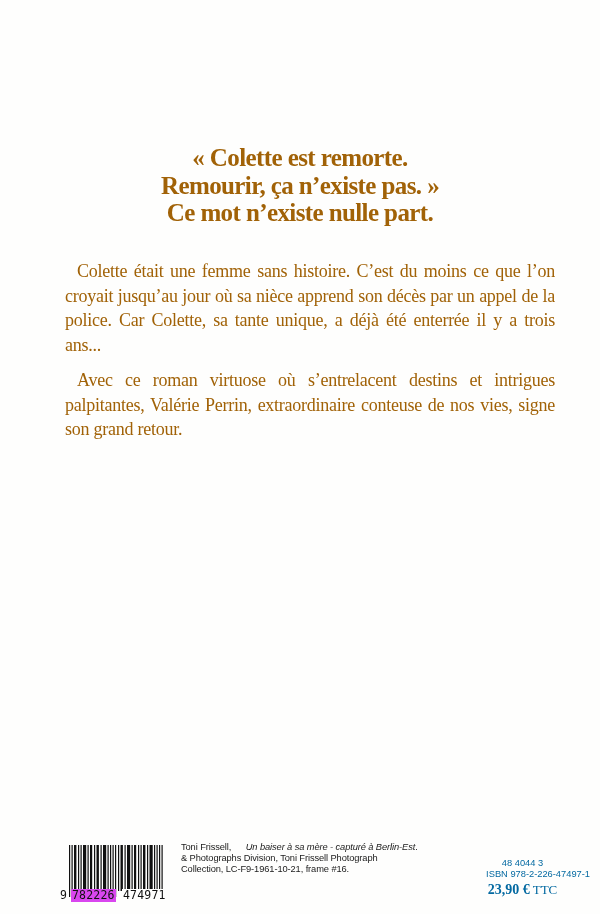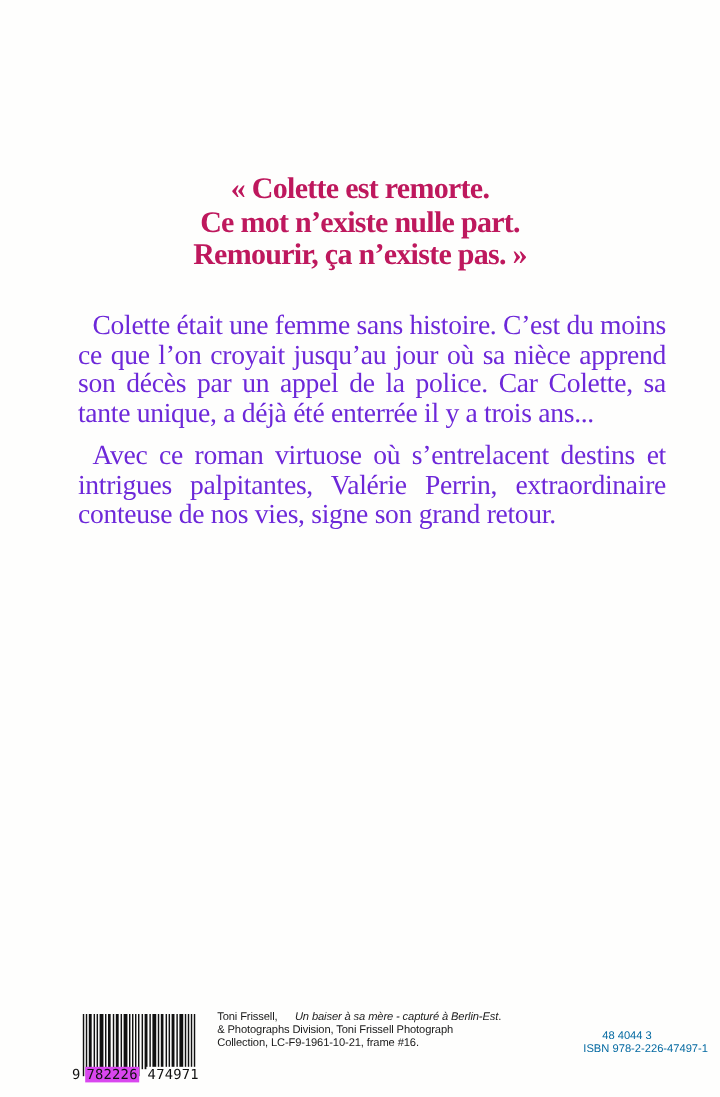--- a/index.html
+++ b/index.html
@@ -13,32 +13,32 @@
     .quote {
       position: absolute;
       left: 0; right: 0;
       top: 144px;
       text-align: center;
       font-family: "Liberation Serif", "DejaVu Serif", serif;
       font-weight: bold;
       font-size: 25px;
       line-height: 27.5px;
       letter-spacing: -0.6px;
-      color: #be185d;
+      color: #a16207;
     }
     .quote div { white-space: nowrap; }
     .body-text {
       position: absolute;
       left: 65px;
       width: 490px;
       top: 259px;
       font-family: "Liberation Serif", "DejaVu Serif", serif;
-      font-size: 23px;
+      font-size: 18px;
       line-height: 24.5px;
-      color: #6d28d9;
+      color: #a16207;
       letter-spacing: -0.25px;
     }
     .body-text p {
       margin: 0 0 11px 0;
       text-indent: 12px;
       text-align: justify;
     }
     .barcode {
       position: absolute;
       left: 60px;
@@ -93,22 +93,22 @@
       line-height: 17px;
       margin-top: 1px;
     }
     .price-block .price b { font-weight: bold; font-size: 14px; }
   </style>
 </head>
 <body>
 
 <div class="quote">
   <div>« Colette est remorte.</div>
+  <div>Remourir, ça n’existe pas. »</div>
   <div>Ce mot n’existe nulle part.</div>
-  <div>Remourir, ça n’existe pas. »</div>
 </div>
 
 <div class="body-text">
   <p>Colette était une femme sans histoire. C’est du moins ce que l’on croyait jusqu’au jour où sa nièce apprend son décès par un appel de la police. Car Colette, sa tante unique, a déjà été enterrée il y a trois ans...</p>
   <p>Avec ce roman virtuose où s’entrelacent destins et intrigues palpitantes, Valérie Perrin, extraordinaire conteuse de nos vies, signe son grand retour.</p>
 </div>
 
 <div class="barcode">
   <svg width="108" height="52" viewBox="0 0 108 52">
     <g fill="#111">
@@ -154,13 +154,14 @@
 
 <div class="credits">
   <div class="line"><span>Toni Frissell, </span><i>Un baiser à sa mère - capturé à Berlin-Est</i><span>.</span></div>
   <div class="line">&amp; Photographs Division, Toni Frissell Photograph</div>
   <div class="line">Collection, LC-F9-1961-10-21, frame #16.</div>
 </div>
 
 <div class="price-block">
   <div class="code">48 4044 3</div>
   <div class="isbn">ISBN 978-2-226-47497-1</div>
+  <div class="price"><b>23,90 €</b> <span>TTC</span></div>
 </div>
 
 </body></html>

